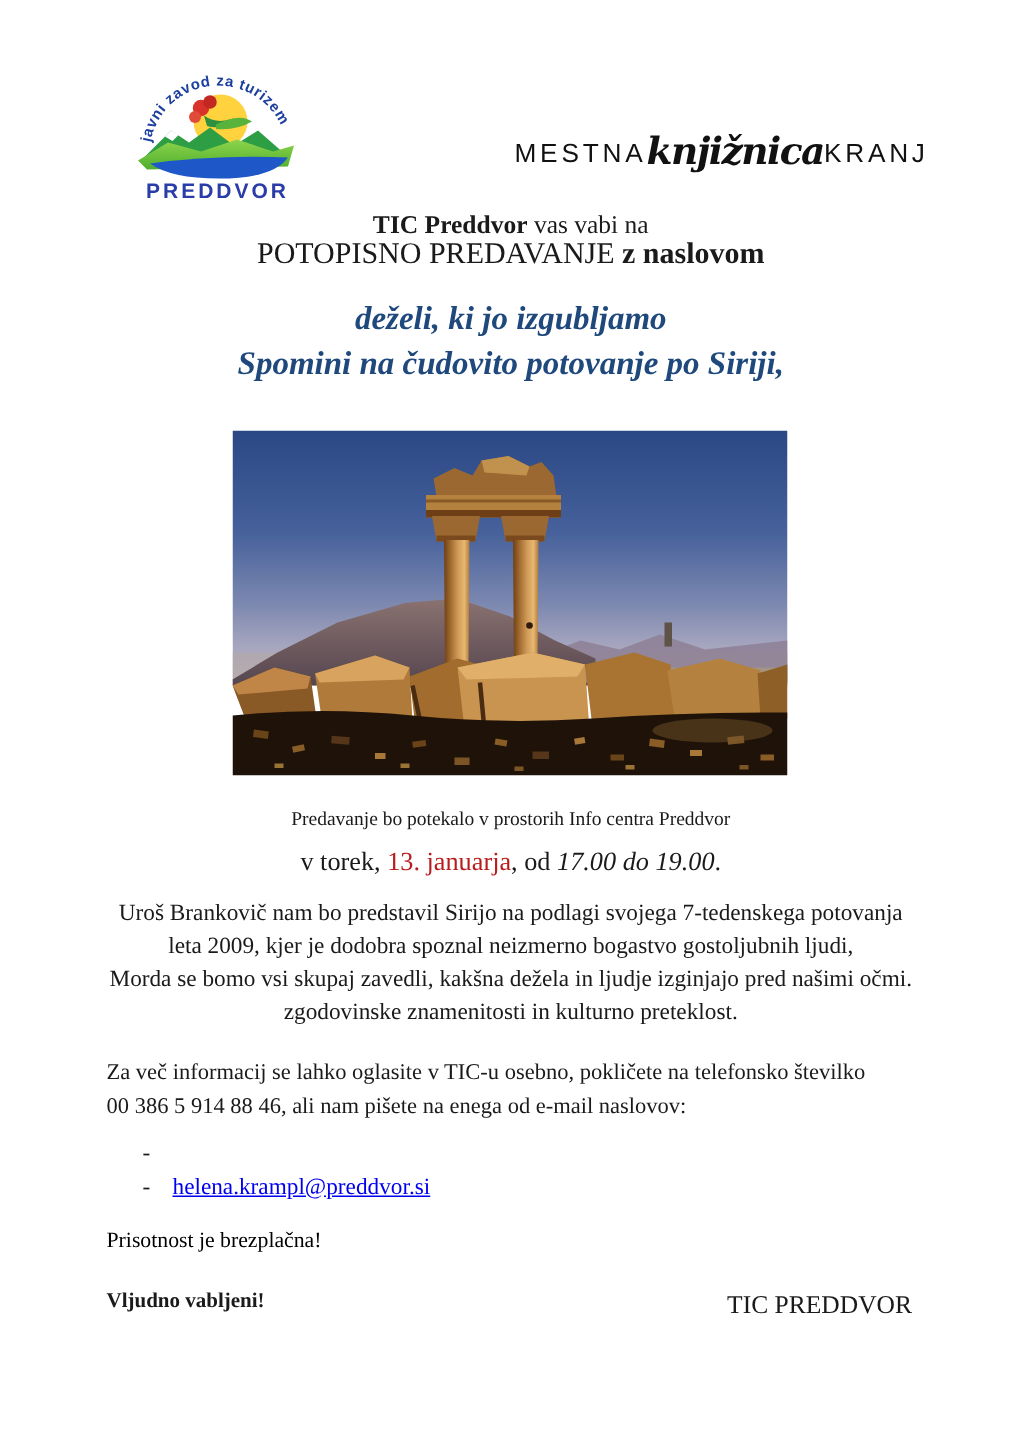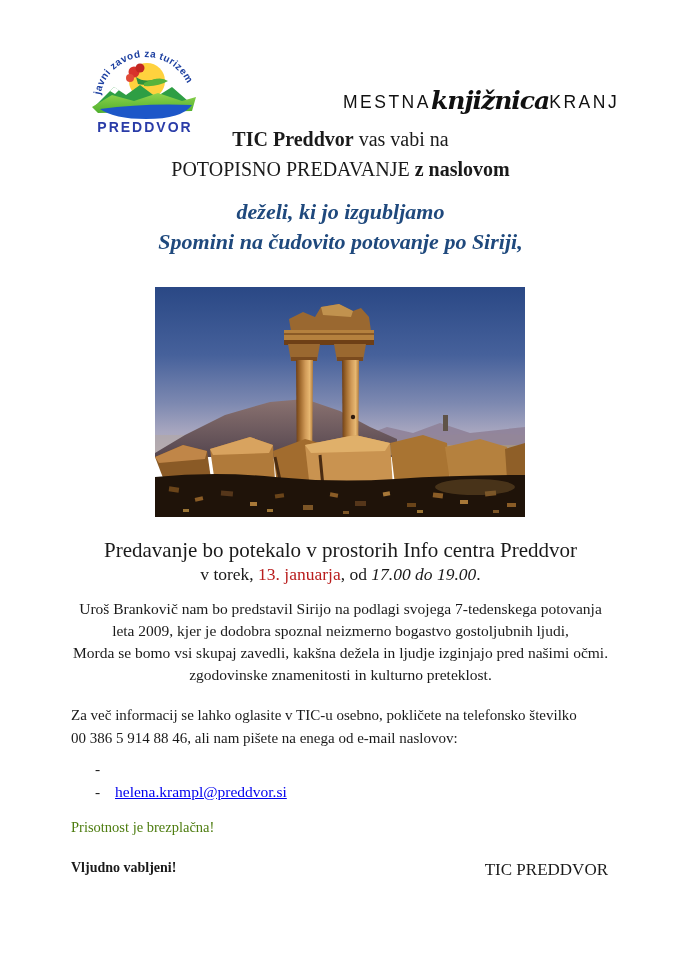--- a/index.html
+++ b/index.html
@@ -9,42 +9,42 @@
   
   .preddvor-logo{position:absolute;left:84px;top:43px;width:122px;height:92px;}
   .library-logo{position:absolute;left:343px;top:84px;width:260px;height:36px;
     display:flex;align-items:center;white-space:nowrap;color:#111;}
   .lib-caps{font-family:"Liberation Sans",sans-serif;font-size:17.5px;letter-spacing:2.5px;font-weight:400;}
   .lib-script{font-family:"DejaVu Serif",serif;font-style:italic;font-weight:700;font-size:25px;
     letter-spacing:-1px;transform:translateY(-2px);}
 
   
   .cline{position:absolute;left:0;right:0;text-align:center;}
-  .intro1{top:128px;font-size:20px;}
+  .intro1{top:140px;font-size:17px;}
   .intro2{top:158px;font-size:20px;}
   .b{font-weight:700;}
   .i{font-style:italic;}
   .main-title{top:197px;font-size:22px;line-height:30px;font-weight:700;font-style:italic;color:#1F497D;}
 
   .photo{position:absolute;left:155px;top:287px;width:370px;height:230px;display:block;}
 
-  .sched1{top:538px;font-size:21px;}
+  .sched1{top:538px;font-size:13px;}
   .sched2{top:564px;font-size:17.5px;}
   .date-blue{font-weight:400;color:#b91c1c;}
 
   .desc{top:598px;font-size:15.5px;line-height:22px;}
 
   .contact{position:absolute;left:71px;right:55px;top:704px;font-size:15px;line-height:22.5px;text-align:left;}
 
   .emails{position:absolute;left:95px;top:757px;font-size:15.5px;line-height:23px;}
   .email-row{display:flex;align-items:baseline;}
   .dash{width:20px;color:#1a1a1a;}
   .email-link{color:#0000EE;text-decoration:underline;cursor:pointer;}
 
-  .note{position:absolute;left:71px;top:819px;font-size:14.5px;color:#4d7c0f;}
+  .note{position:absolute;left:71px;top:819px;font-size:14.5px;color:#000000;}
 
   .footer-left{position:absolute;left:71px;top:860px;font-size:14px;font-weight:700;}
   .footer-right{position:absolute;right:73px;top:860px;font-size:17px;}
 
   
   .plogo-name{font-family:"Liberation Sans",sans-serif;font-weight:700;}
 </style>
 </head>
 <body>
 

